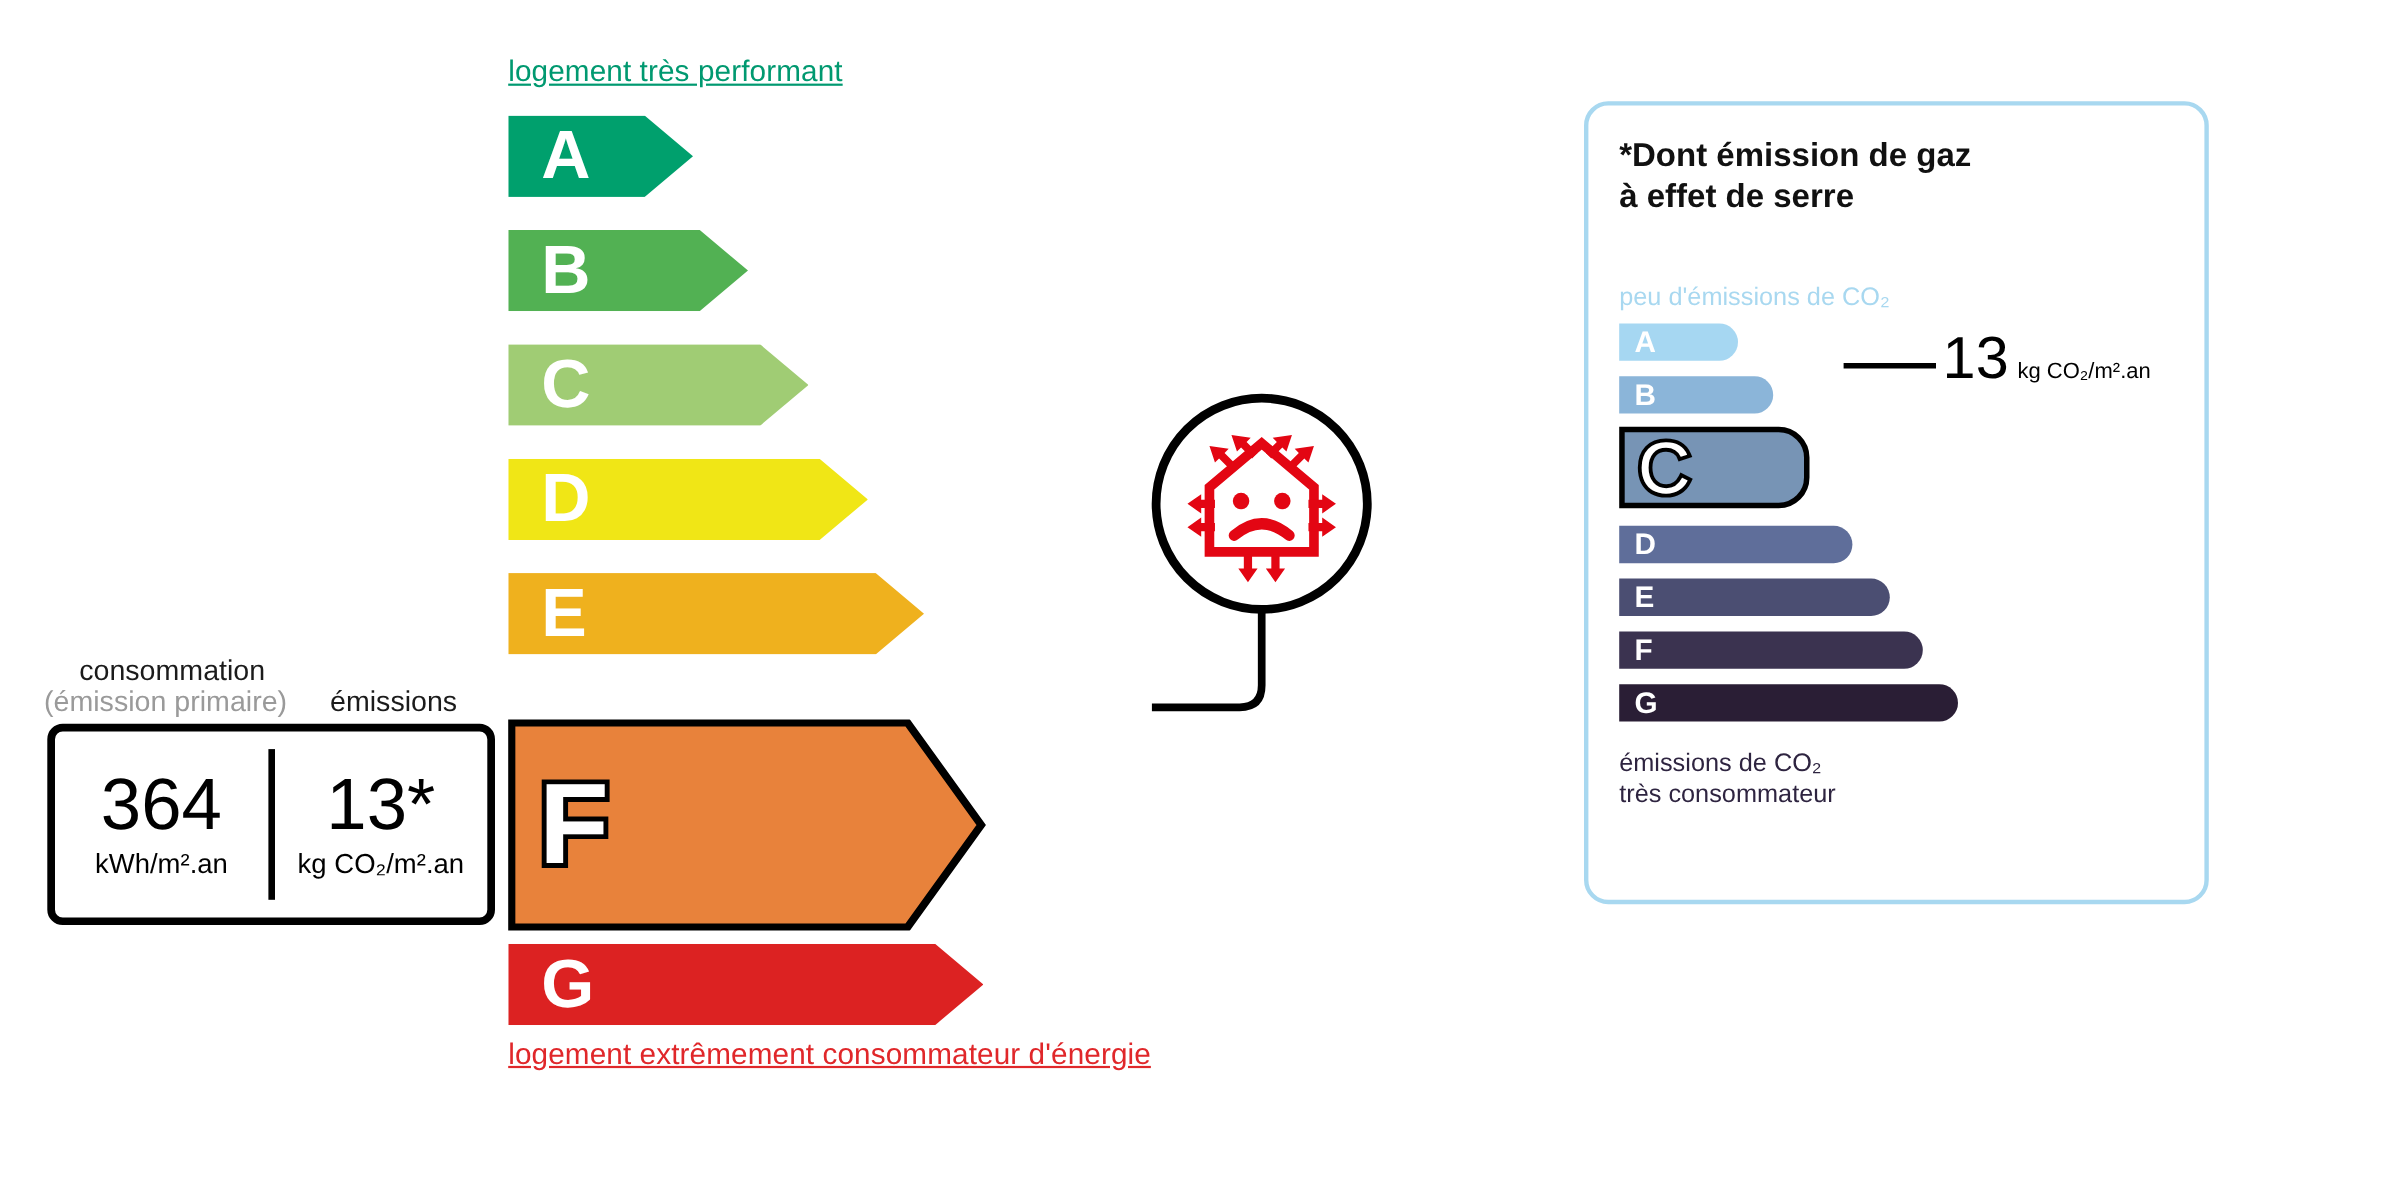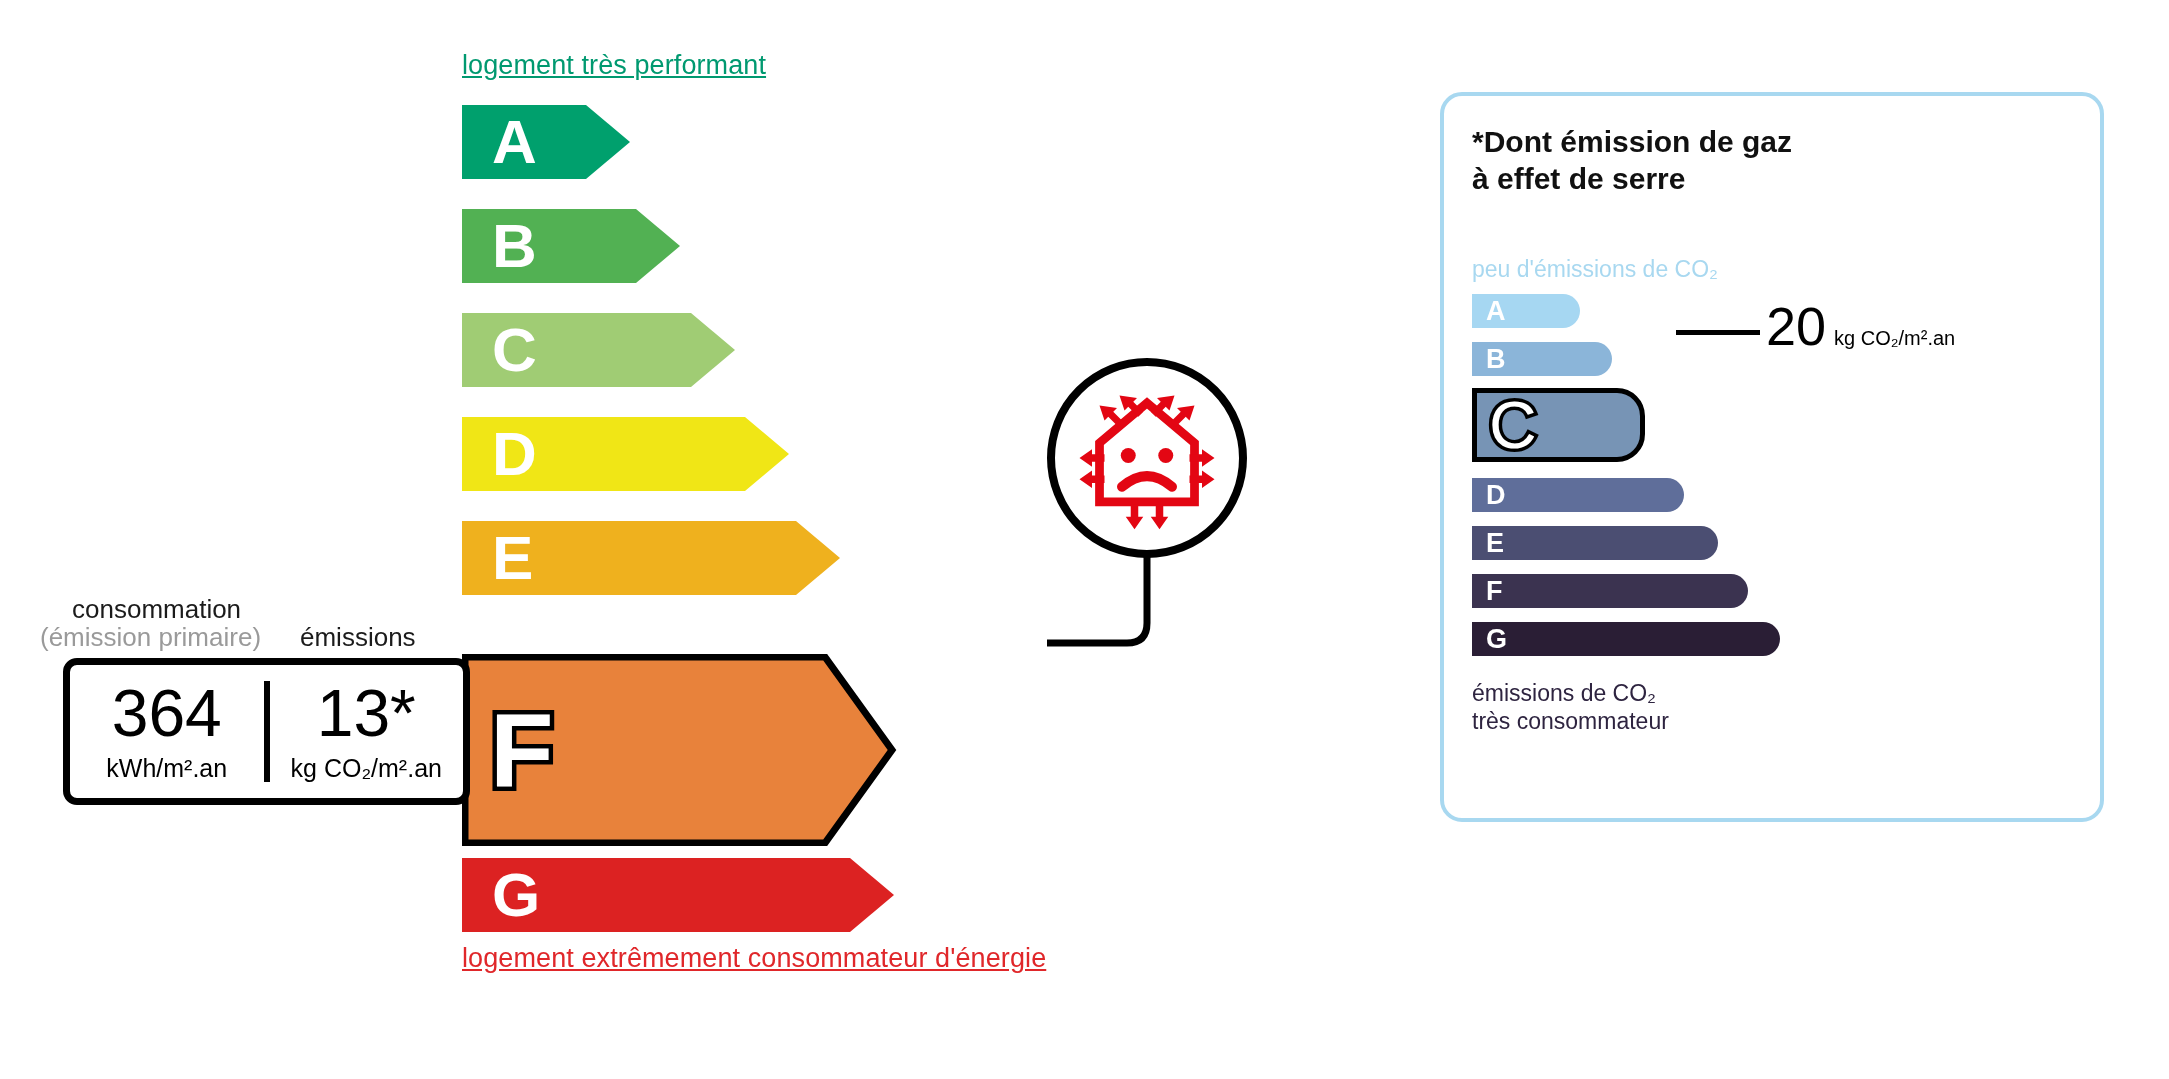--- a/index.html
+++ b/index.html
@@ -76,22 +76,22 @@
     font-weight: bold;
     line-height: 1;
     color: #ffffff;
     -webkit-text-stroke: 9px #000000;
     paint-order: stroke fill;
   }
 
   
   #value-box {
     position: absolute;
-    left: 63px; top: 658px;
-    width: 407px; height: 147px;
+    left: 43px; top: 658px;
+    width: 407px; height: 183px;
     border: 7px solid #000;
     border-radius: 14px;
     background: #fff;
     box-sizing: border-box;
     display: flex;
     z-index: 5;
     justify-content: space-between;
   }
   .vb-cell {
     flex: 1;
@@ -147,21 +147,21 @@
     position: absolute;
     left: 1047px; top: 548px;
     width: 200px; height: 200px;
     z-index: 1;
   }
 
   
   #ges-panel {
     position: absolute;
     left: 1440px; top: 92px;
-    width: 664px; height: 730px;
+    width: 568px; height: 730px;
     border: 4px solid #A8D8F0;
     border-radius: 22px;
     background: #ffffff;
     box-sizing: border-box;
   }
   #ges-title {
     position: absolute;
     left: 28px; top: 28px;
     font-size: 30px;
     font-weight: bold;
@@ -379,19 +379,19 @@
     <span class="ges-letter">F</span>
   </div>
 
   <div class="ges-row" style="top:526px;width:308px;background:#2A1E35;">
     <span class="ges-letter">G</span>
   </div>
 
   <div id="ges-leader"></div>
 
   <div id="ges-value">
-    <span class="num">20</span>
+    <span class="num">13</span>
     <span class="unit">kg CO₂/m².an</span>
   </div>
 
   <div id="ges-bottom-caption">émissions de CO₂
 très consommateur</div>
 </div>
 
 </body></html>

